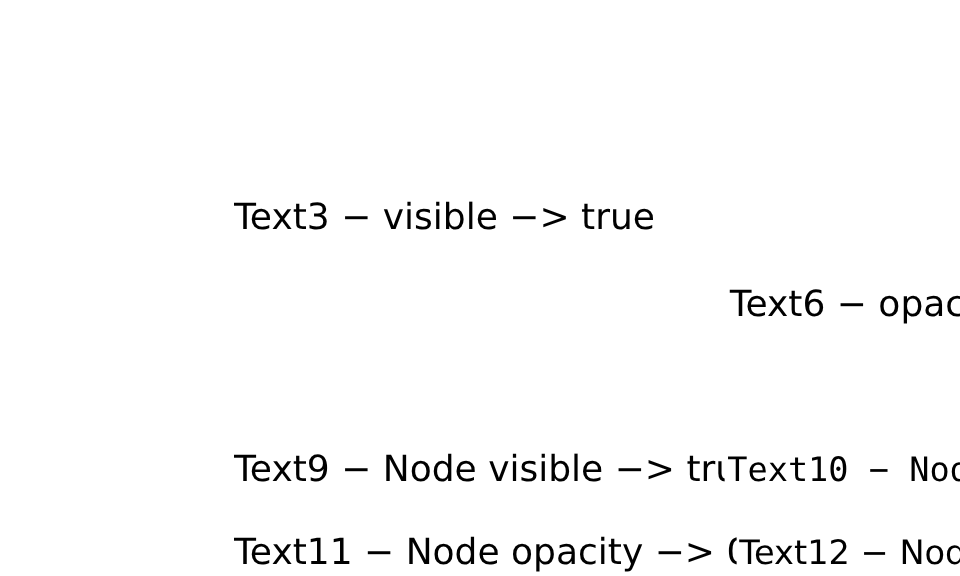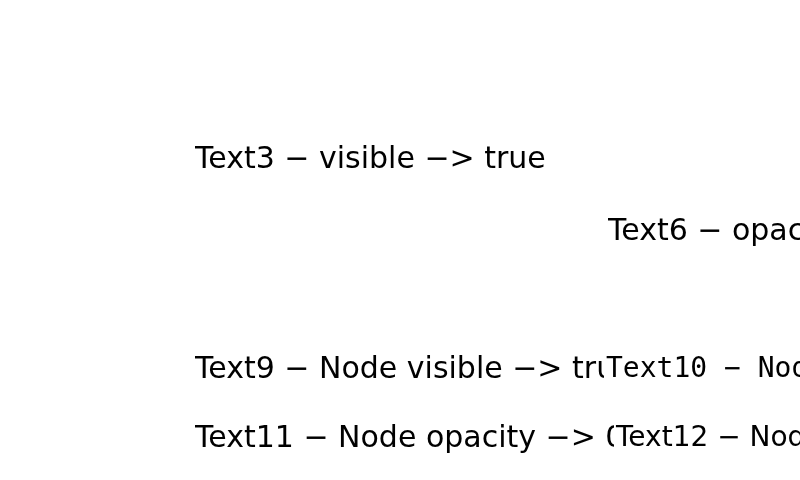--- a/index.html
+++ b/index.html
@@ -15,20 +15,21 @@
 
   .txt {
     position: absolute;
     height: 40px;
     line-height: 40px;
     white-space: nowrap;
     overflow: hidden;
     font-family: "DejaVu Sans", sans-serif;
     font-size: 30px;
     color: #000000;
+    margin-top: 24px;
   }
 
   .txt-mono {
     font-family: "DejaVu Sans Mono", monospace;
     font-size: 28px;
   }
 
   .occluder {
     background: #ffffff;
     padding-left: 2px;

